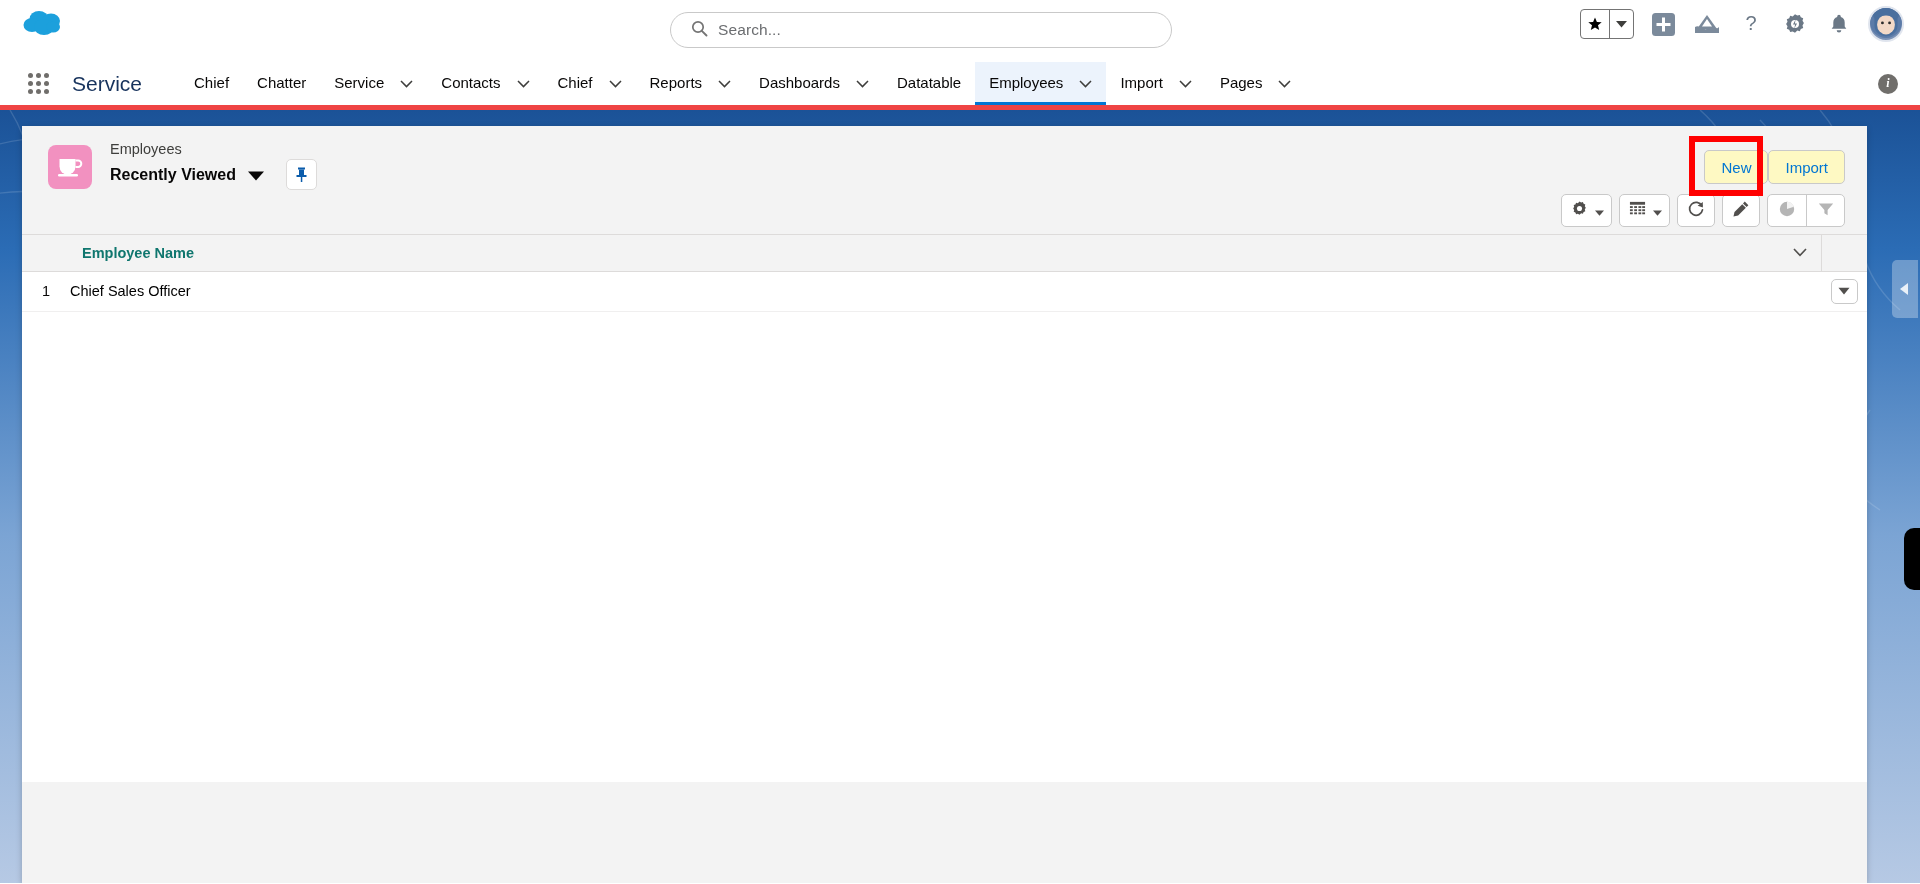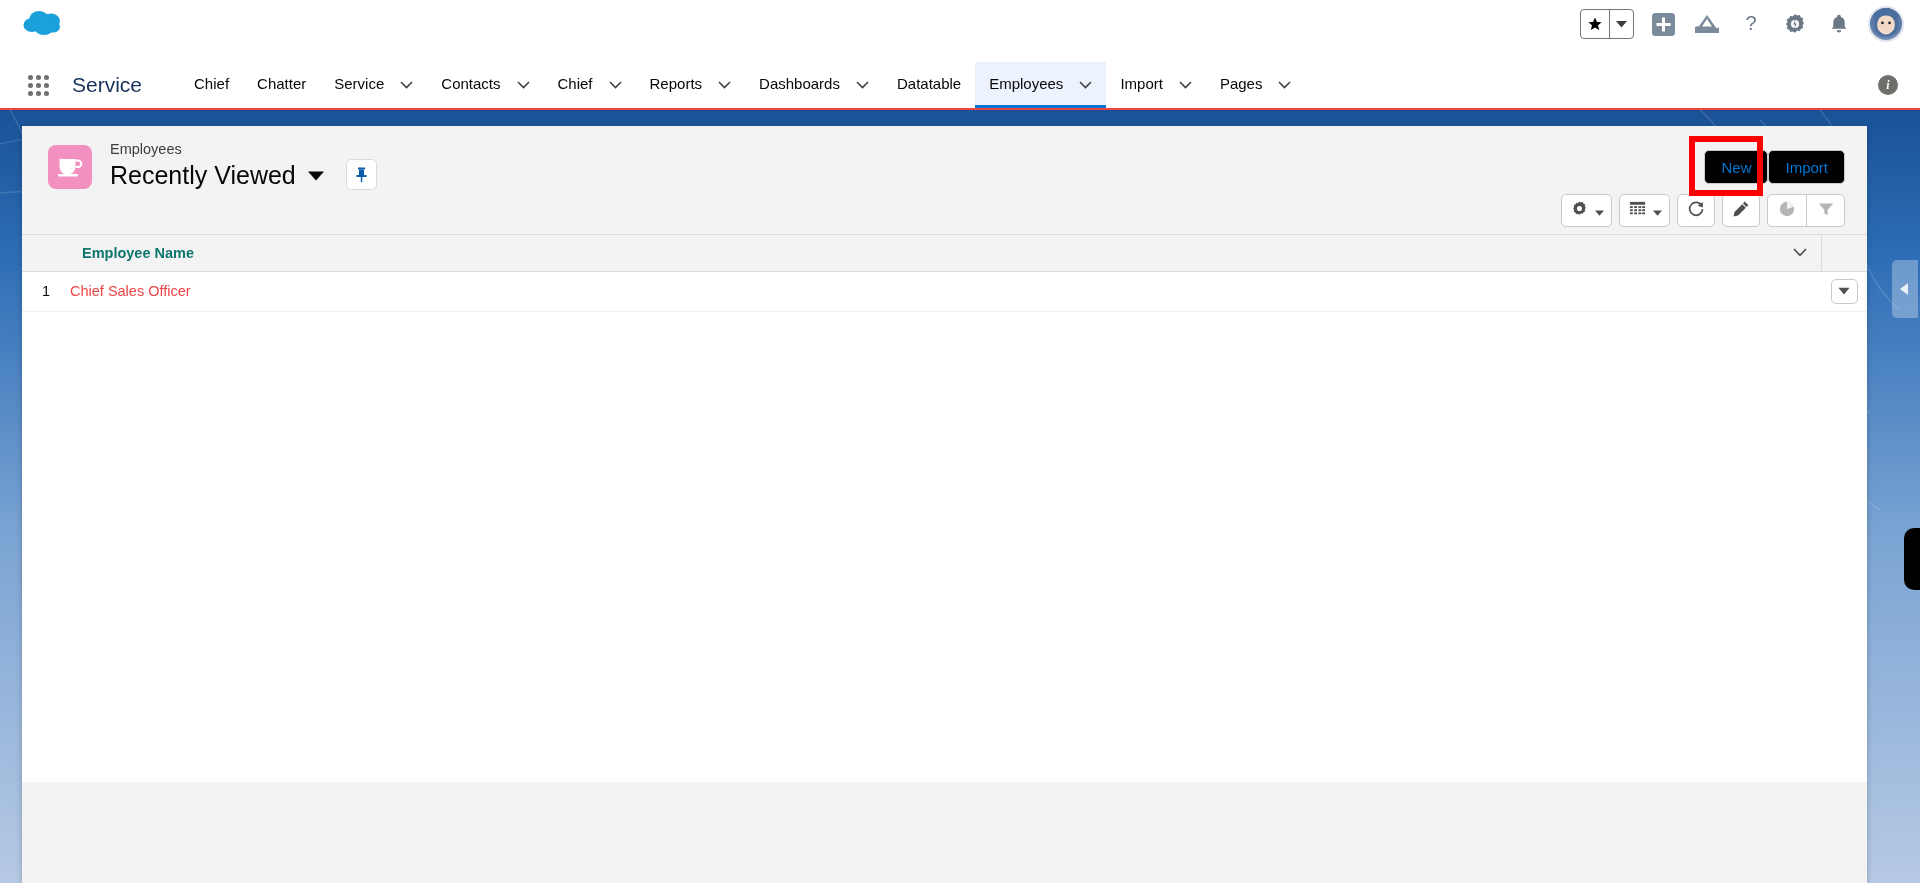--- a/index.html
+++ b/index.html
@@ -70,21 +70,21 @@
     overflow: hidden;
     background: #7b92b6;
     display: flex; align-items: flex-end; justify-content: center;
   }
 
   
   .nav-bar {
     position: relative;
     height: 48px;
     background: #ffffff;
-    border-bottom: 2px solid #ef4444;
+    border-bottom: 5px solid #ef4444;
     display: flex; align-items: stretch;
     padding-left: 28px;
   }
   .app-launcher {
     display: flex; align-items: center;
     width: 34px;
     cursor: pointer;
   }
   .waffle { display: grid; grid-template-columns: repeat(3, 5px); gap: 3px; }
   .waffle i { width: 5px; height: 5px; border-radius: 50%; background: #706e6b; display:block; }
@@ -163,21 +163,21 @@
     margin-top: 5px;
   }
   .lh-text { margin-left: 18px; }
   .lh-eyebrow {
     font-size: 14.5px; color: #3e3e3c;
     line-height: 18px;
     margin-bottom: 1px;
   }
   .lh-titlerow { display: flex; align-items: center; }
   .lh-title {
-    font-size: 25px; font-weight: normal; color: #080707;
+    font-size: 16px; font-weight: bold; color: #080707;
     line-height: 28px;
     text-align: center;
   }
   .lh-title-caret { margin-left: 12px; margin-top: 3px; cursor: pointer; }
   .pin-btn {
     margin-left: 22px;
     width: 31px; height: 31px;
     border: 1px solid #dddbda;
     border-radius: 5px;
     background: #fff;
@@ -194,21 +194,21 @@
     position: absolute;
     right: 22px; top: 24px;
     display: flex; align-items: center;
   }
   .btn {
     height: 33px;
     min-width: 64px;
     padding: 16px 16px;
     border: 1px solid #c9c9c9;
     border-radius: 5px;
-    background: #000000;
+    background: #fef9c3;
     color: #0176d3;
     font-size: 15px;
     display: flex; align-items: center; justify-content: center;
     cursor: pointer;
     white-space: nowrap;
   }
   .btn-hl-wrap { position: relative; display: flex; }
   .red-box {
     position: absolute;
     left: -15px; top: -14px;
@@ -283,21 +283,21 @@
   table.list-table tbody td {
     height: 40px;
     font-size: 14.5px;
     color: #080707;
     border-bottom: 1px solid #f0efef;
     padding: 0;
     background: #fff;
   }
   td.cell-num { text-align: center; color: #514f4d; font-size: 14px; }
   td.cell-name { padding-left: 12px; }
-  td.cell-name a { color: #ef4444; text-decoration: none; font-size: 14.5px; cursor: pointer; }
+  td.cell-name a { color: #000000; text-decoration: none; font-size: 14.5px; cursor: pointer; }
   td.cell-act { }
   .row-action-btn {
     width: 27px; height: 25px;
     border: 1px solid #c9c9c9;
     border-radius: 5px;
     background: #fff;
     display: flex; align-items: center; justify-content: center;
     margin: 0 auto;
     cursor: pointer;
   }
@@ -333,20 +333,31 @@
       <g fill="#1CA0DC">
         <ellipse cx="19" cy="11" rx="9.5" ry="8"></ellipse>
         <ellipse cx="31" cy="13" rx="9" ry="7.5"></ellipse>
         <ellipse cx="12" cy="17" rx="8.5" ry="7"></ellipse>
         <ellipse cx="24" cy="19" rx="10" ry="8"></ellipse>
         <ellipse cx="33" cy="19" rx="7" ry="5.5"></ellipse>
       </g>
     </svg>
   </div>
 
+  <div class="global-search-wrap">
+    <div class="global-search">
+      <span class="sicon">
+        <svg width="17" height="17" viewBox="0 0 17 17">
+          <circle cx="7" cy="7" r="5.2" fill="none" stroke="#747474" stroke-width="1.7"></circle>
+          <line x1="10.8" y1="10.8" x2="15.5" y2="15.5" stroke="#747474" stroke-width="1.9" stroke-linecap="round"></line>
+        </svg>
+      </span>
+      <span class="sph">Search...</span>
+    </div>
+  </div>
 
   <div class="header-icons">
 
     <div class="fav-group">
       <div class="fav-star">
         <svg width="16" height="16" viewBox="0 0 16 16">
           <polygon points="8,1.4 9.9,5.9 14.7,6.2 11,9.3 12.2,14 8,11.4 3.8,14 5,9.3 1.3,6.2 6.1,5.9" fill="#000"></polygon>
         </svg>
       </div>
       <div class="fav-caret">

